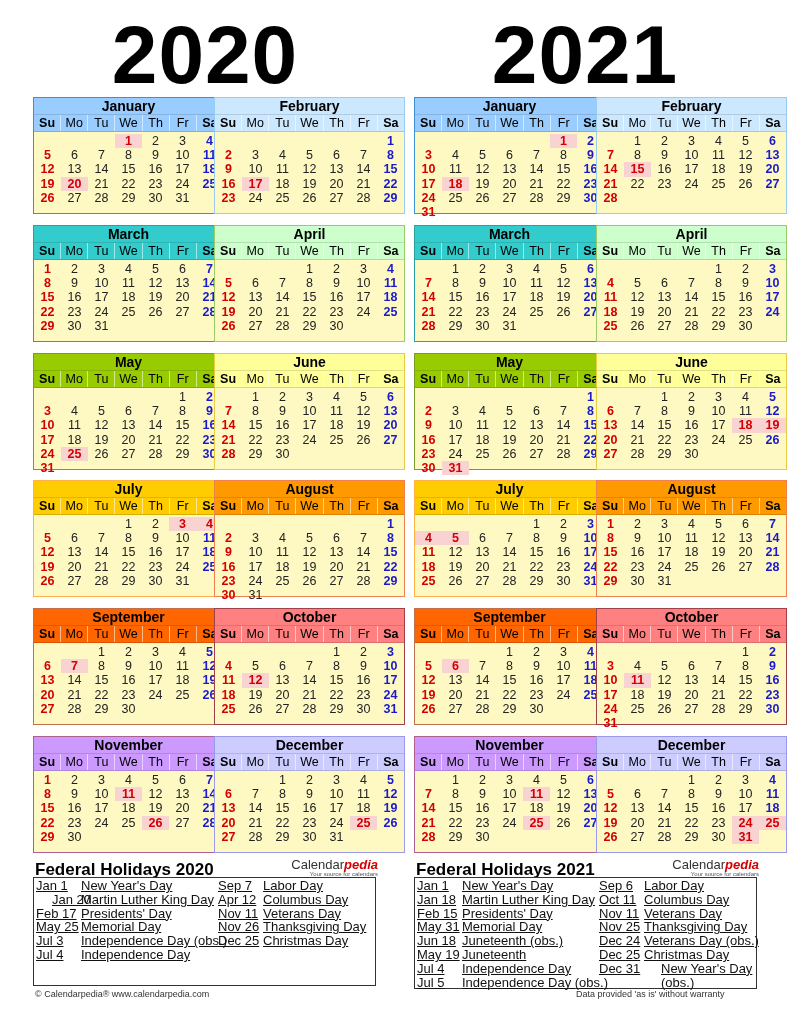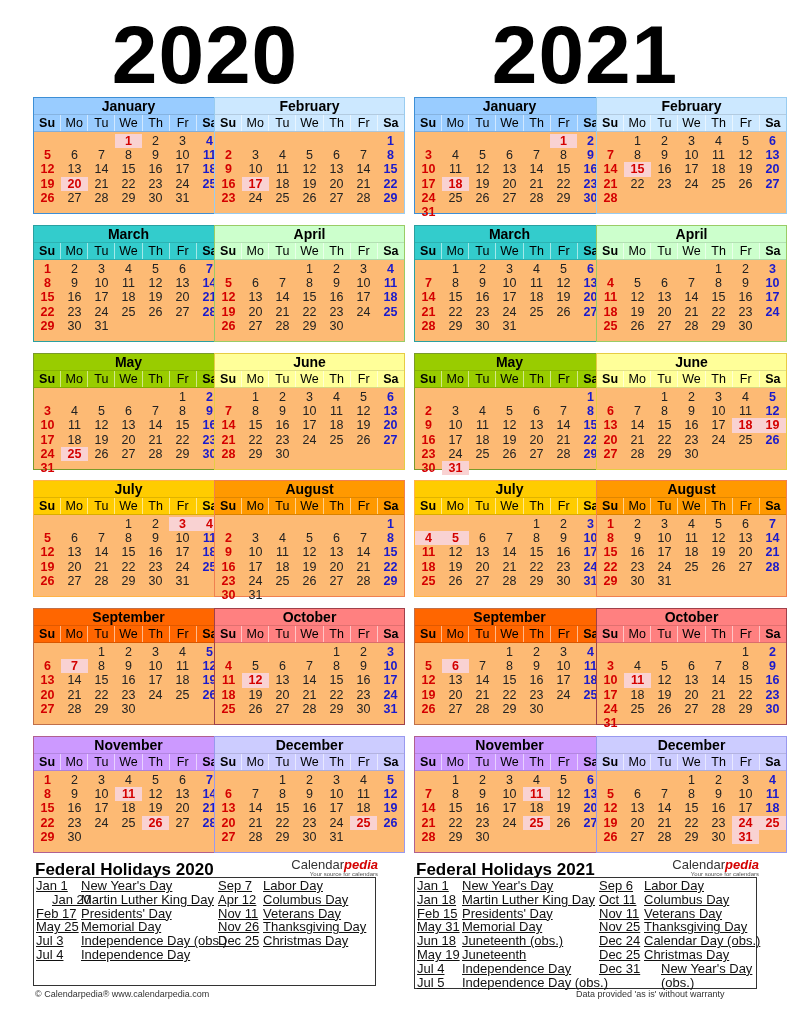--- a/index.html
+++ b/index.html
@@ -1,18 +1,18 @@
 <!DOCTYPE html>
 <html><head>
 <meta charset="utf-8">
 <style>
   * { box-sizing: border-box; margin: 0; padding: 0; }
   body { width: 789px; height: 1024px; background: #ffffff; position: relative; overflow: hidden; font-family: "Liberation Sans", sans-serif; color: #000; }
   .year-title { position: absolute; top: 14px; font-size: 82px; font-weight: bold; letter-spacing: 1px; line-height: 82px; text-align: center; width: 360px; }
-  .month { position: absolute; width: 191px; height: 117px; background: #fdba74; border: 1.5px solid; }
+  .month { position: absolute; width: 191px; height: 117px; background: #fef9c3; border: 1.5px solid; }
   .m-head { height: 17px; text-align: center; font-weight: bold; font-size: 14px; line-height: 17px; border-bottom: 1px solid rgba(0,0,0,0.12); }
   .m-dow { display: flex; height: 17px; border-bottom: 1px solid rgba(0,0,0,0.15); }
   .m-dow span { flex: 1; text-align: center; font-size: 12.5px; line-height: 17px; border-right: 1px solid rgba(255,255,255,0.55); }
   .m-dow span:last-child { border-right: none; }
   .m-dow span.b { font-weight: bold; }
   .m-grid { display: grid; grid-template-columns: repeat(7, 1fr); grid-auto-rows: 14.2px; padding-top: 2px; }
   .m-grid span { text-align: center; font-size: 12.5px; line-height: 14.2px; color: #222; }
   .m-grid span.su { color: #d40000; font-weight: bold; }
   .m-grid span.sa { color: #1a1acc; font-weight: bold; }
   .m-grid span.hol { background: #f9d2d2; color: #d40000; font-weight: bold; }
@@ -1221,19 +1221,19 @@
     <div class="hol-row" style="left: 462px; top: 975.6px;">Independence Day (obs.)</div>
     <div class="hol-row" style="left: 599px; top: 879px;">Sep 6</div>
     <div class="hol-row" style="left: 644px; top: 879px;">Labor Day</div>
     <div class="hol-row" style="left: 599px; top: 892.8px;">Oct 11</div>
     <div class="hol-row" style="left: 644px; top: 892.8px;">Columbus Day</div>
     <div class="hol-row" style="left: 599px; top: 906.6px;">Nov 11</div>
     <div class="hol-row" style="left: 644px; top: 906.6px;">Veterans Day</div>
     <div class="hol-row" style="left: 599px; top: 920.4px;">Nov 25</div>
     <div class="hol-row" style="left: 644px; top: 920.4px;">Thanksgiving Day</div>
     <div class="hol-row" style="left: 599px; top: 934.2px;">Dec 24</div>
-    <div class="hol-row" style="left: 644px; top: 934.2px;">Calendar Day (obs.)</div>
+    <div class="hol-row" style="left: 644px; top: 934.2px;">Veterans Day (obs.)</div>
     <div class="hol-row" style="left: 599px; top: 948px;">Dec 25</div>
     <div class="hol-row" style="left: 644px; top: 948px;">Christmas Day</div>
     <div class="hol-row" style="left: 599px; top: 961.8px;">Dec 31</div>
     <div class="hol-row" style="left: 644px; top: 961.8px; padding-left: 17px;">New Year's Day (obs.)</div>
     <div class="footer" style="left: 576px; top: 989px;">Data provided 'as is' without warranty</div>
   </div>
 
 </body></html>

